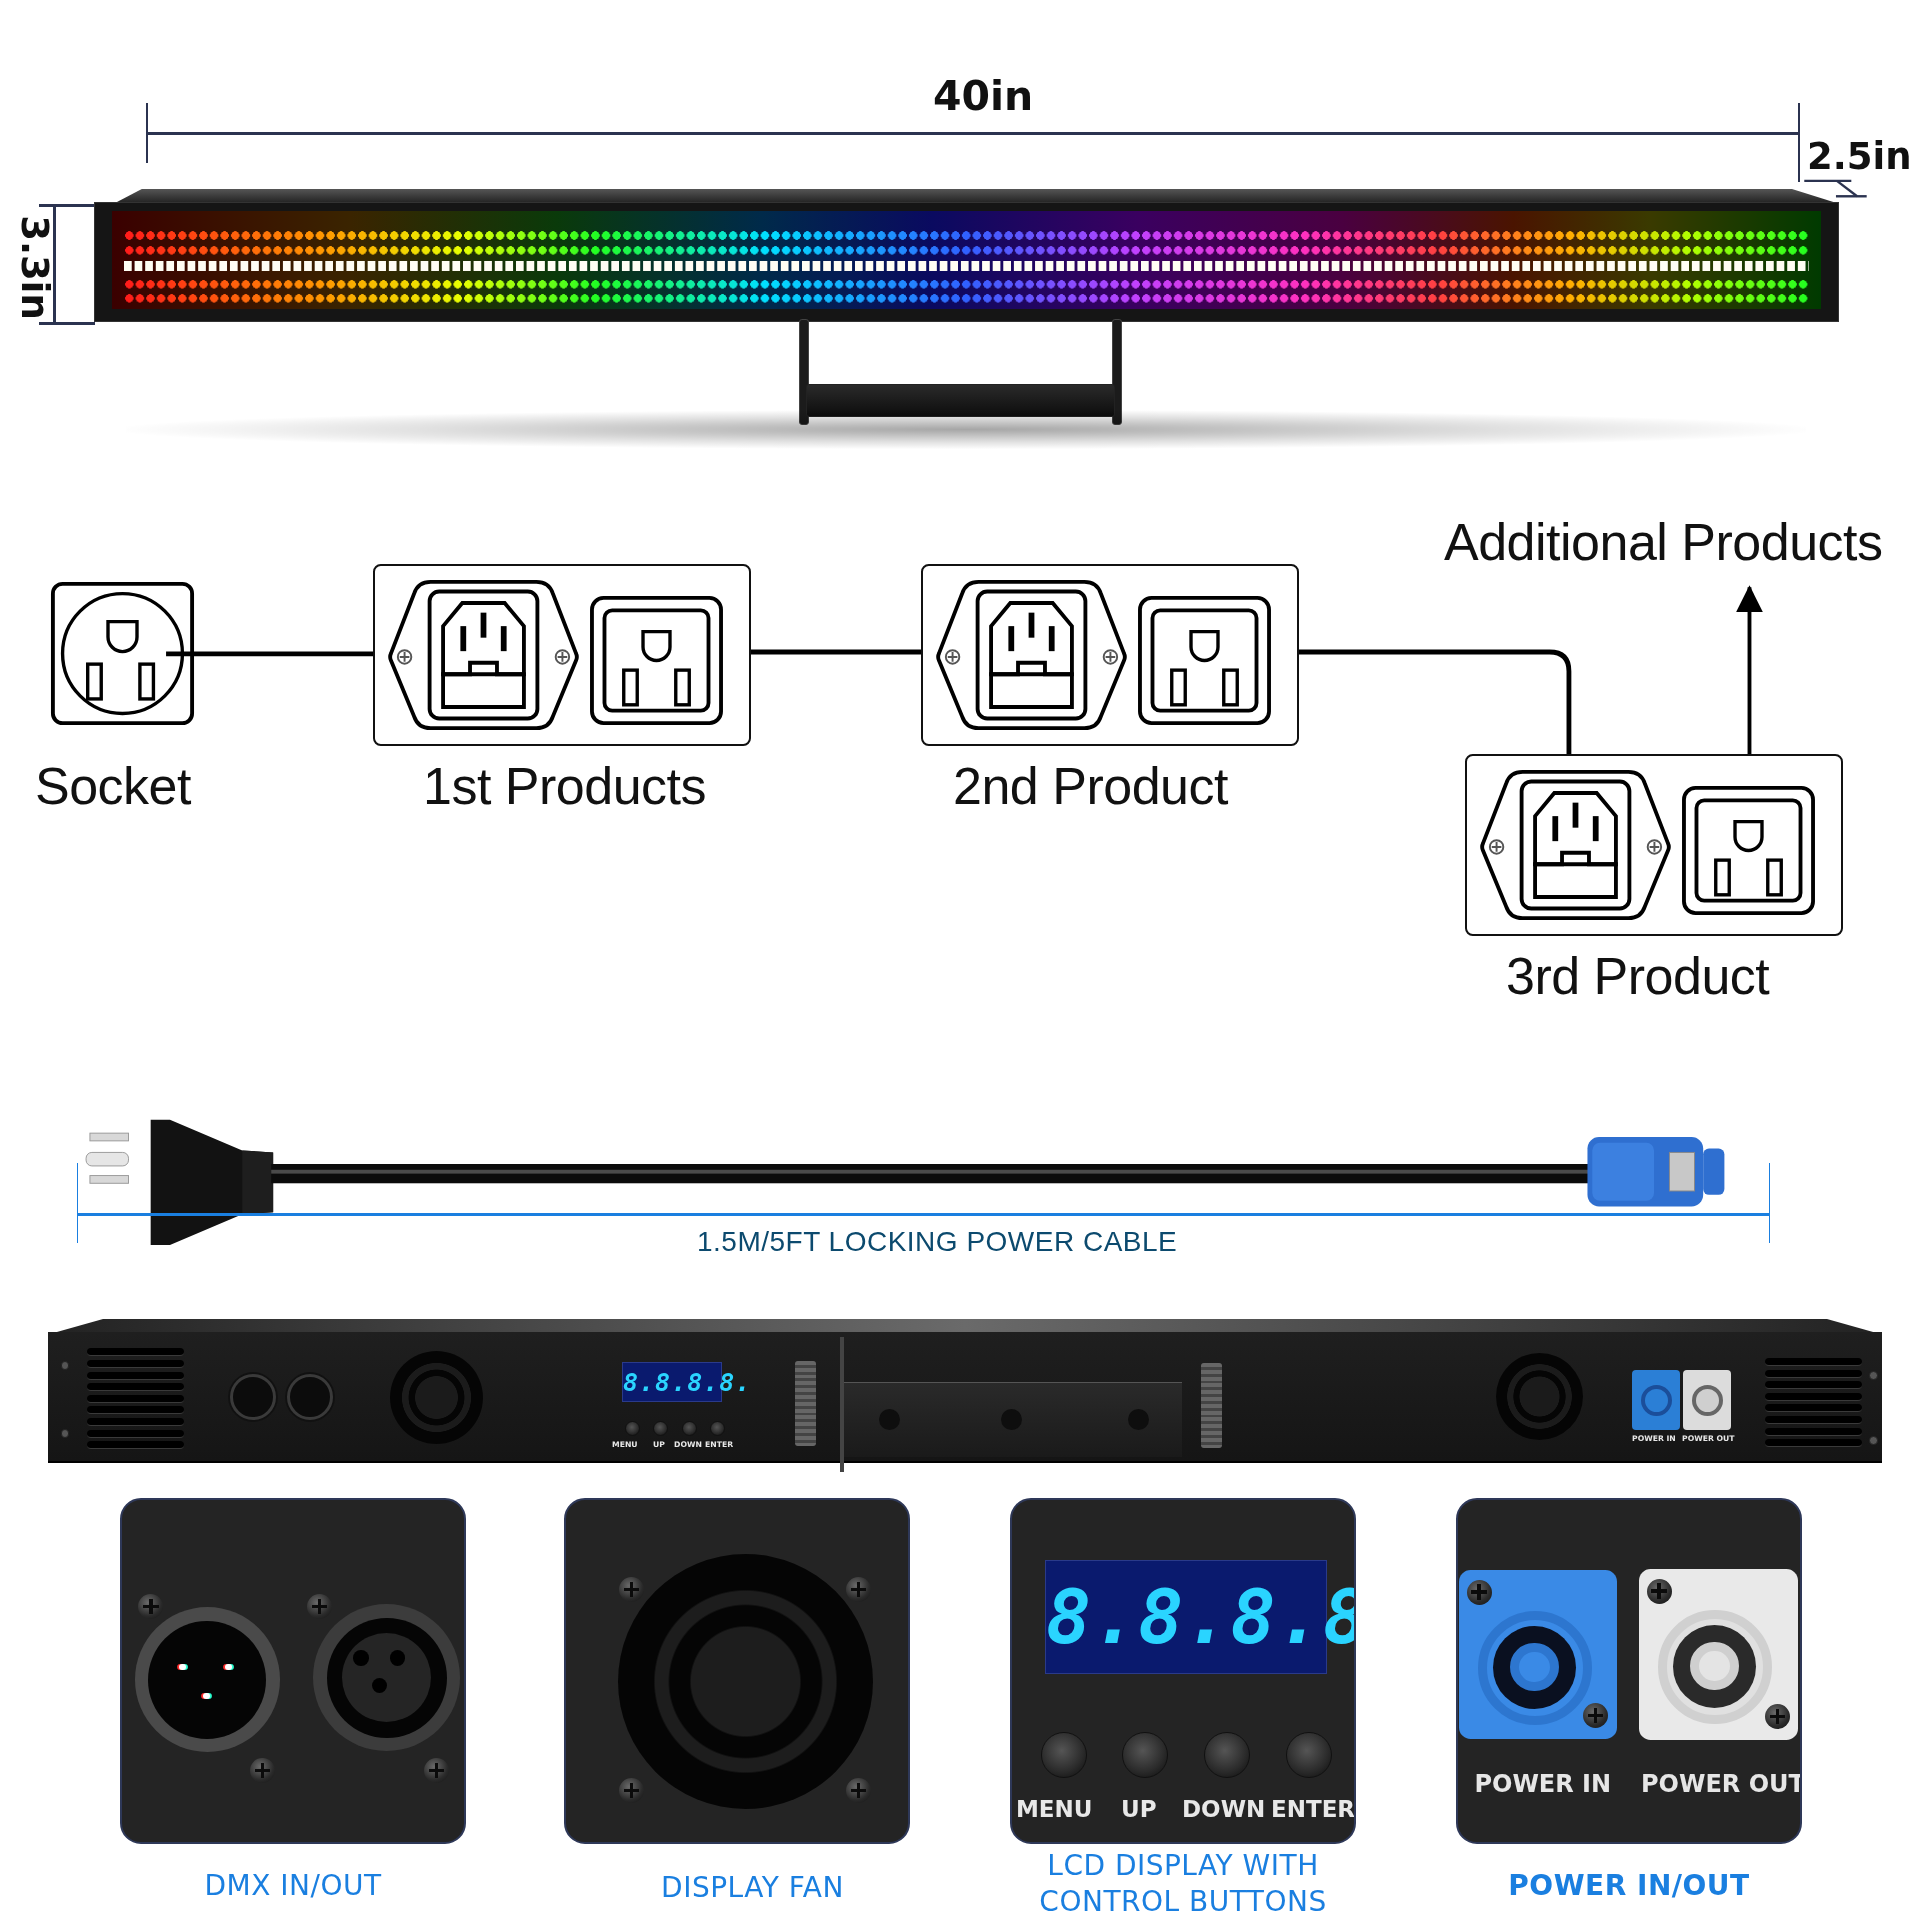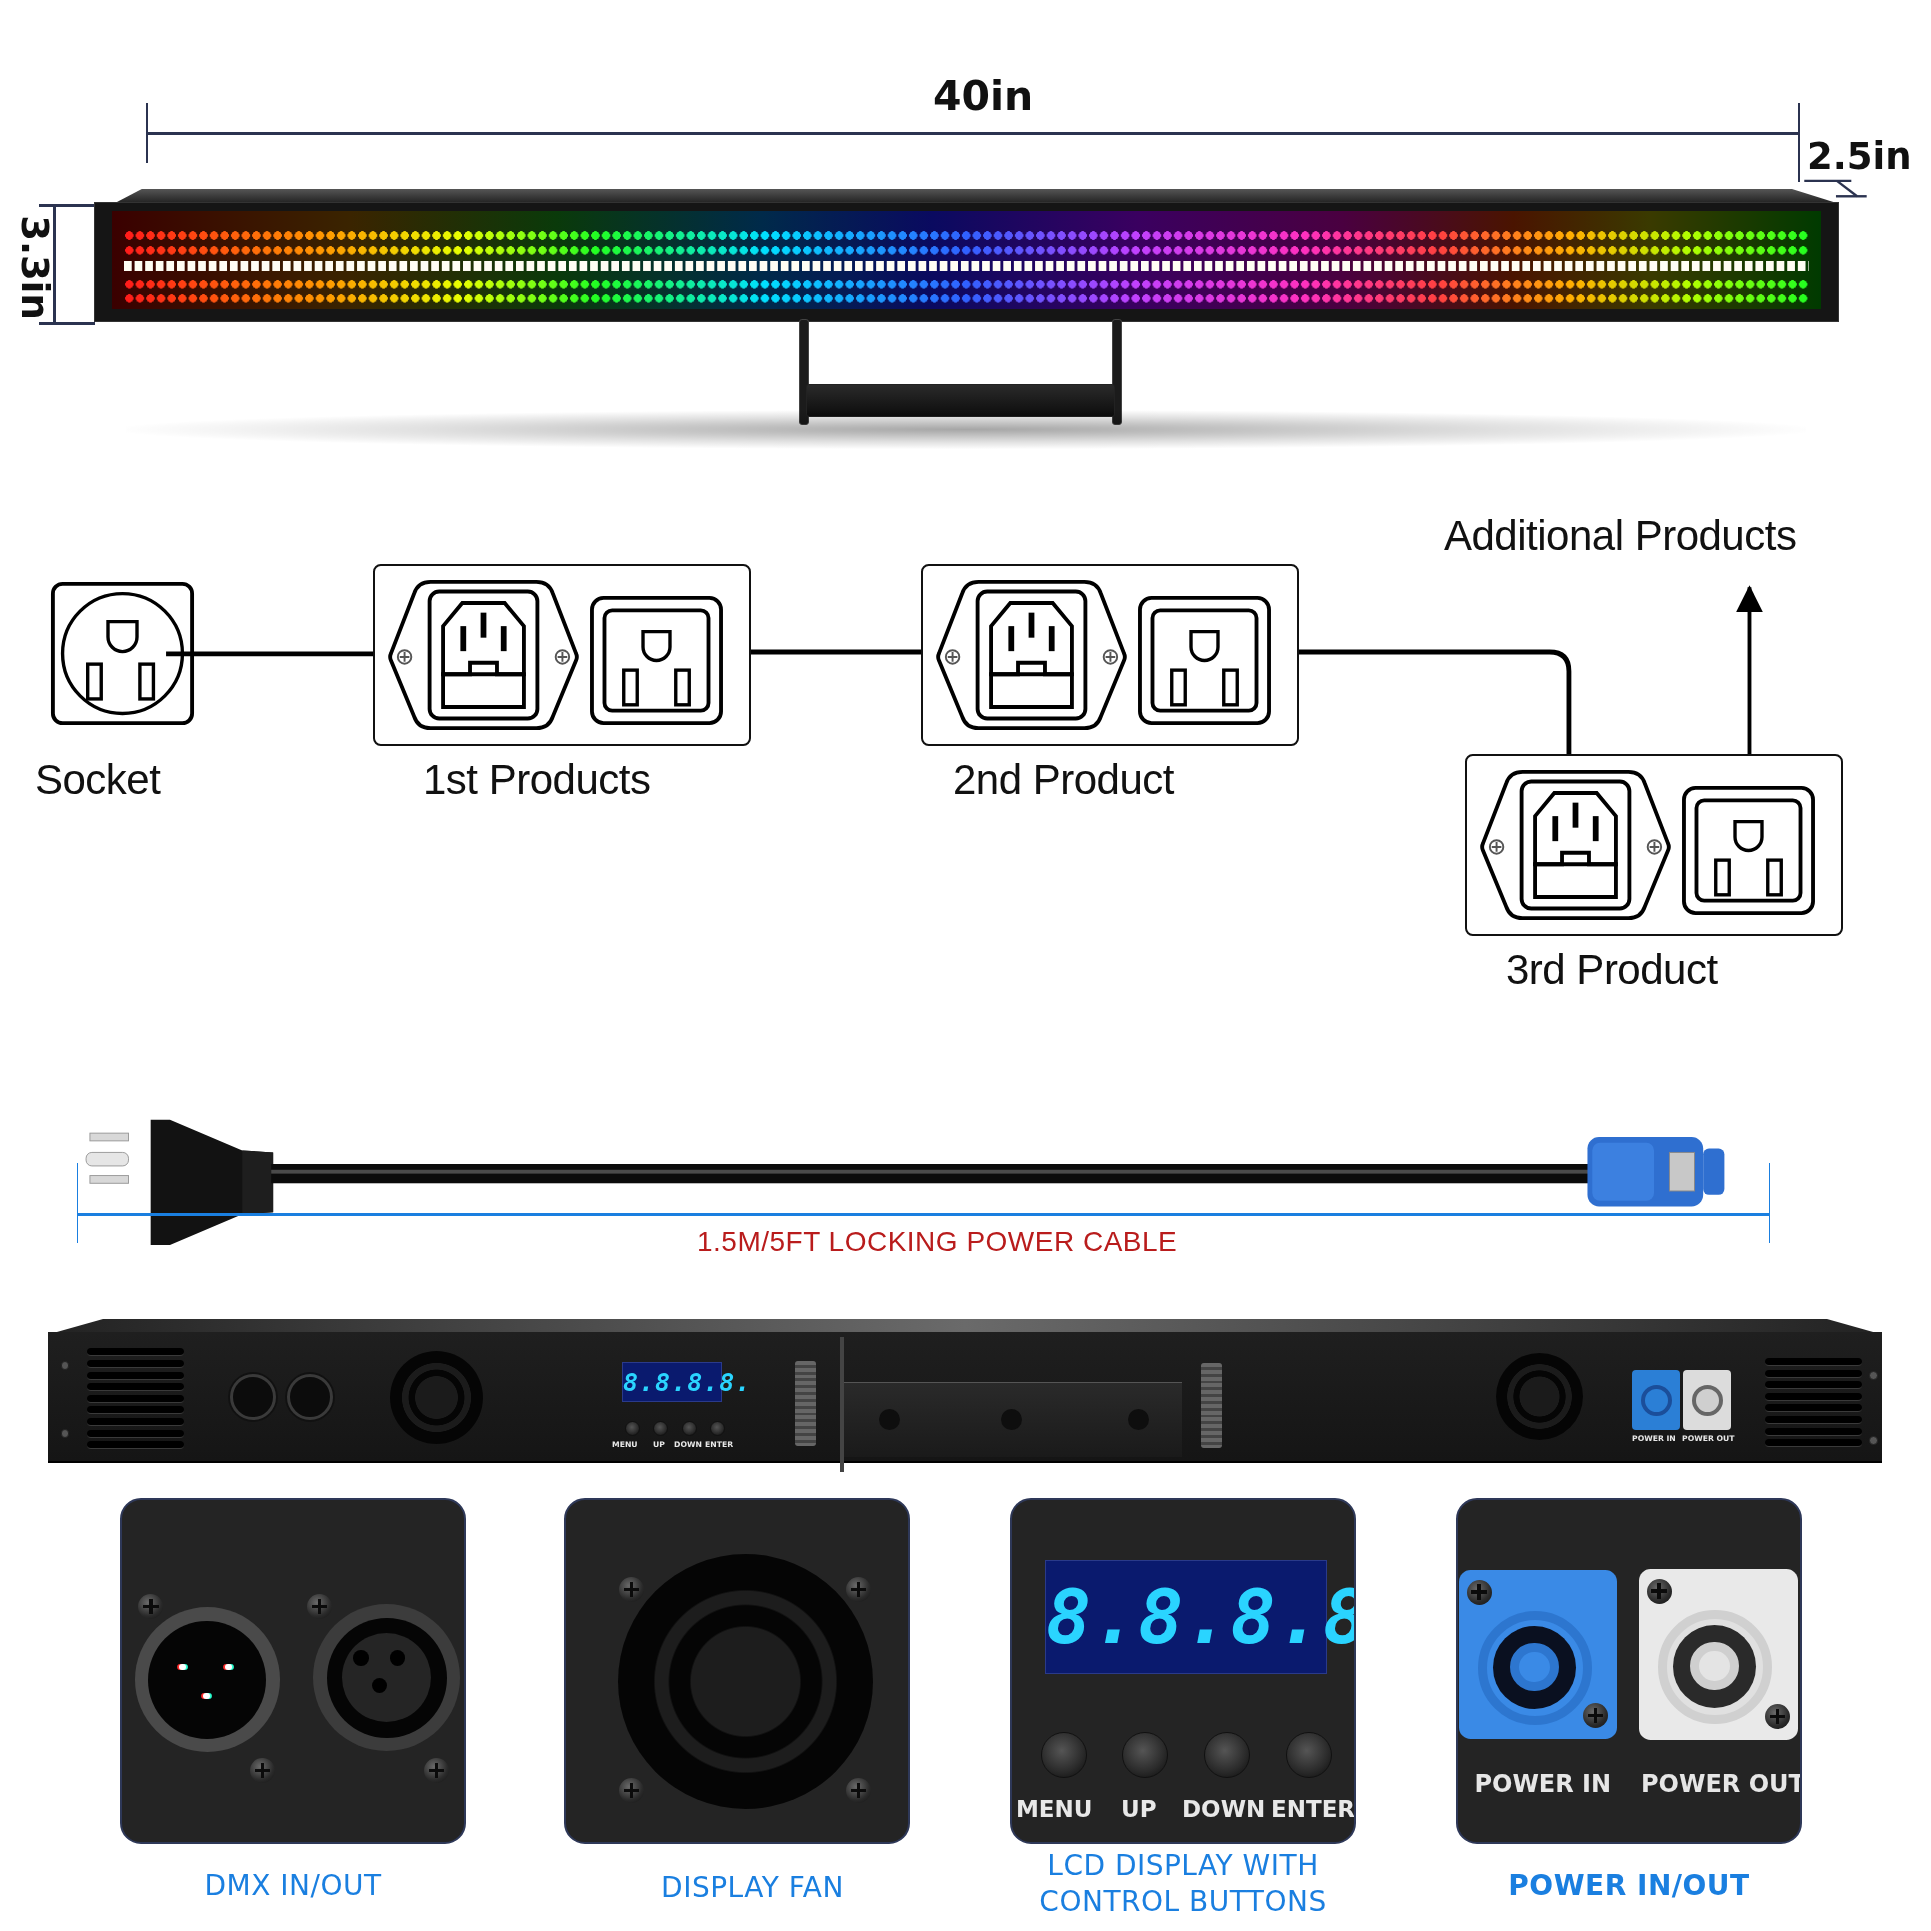--- a/index.html
+++ b/index.html
@@ -31,26 +31,26 @@
     background: #fffdf4; box-shadow: 0 0 7.7px #fff;
     -webkit-mask: linear-gradient(90deg,#000 0 7.7px,transparent 7.7px 10.6px) 0 0/10.6px 10.6px;
     mask: linear-gradient(90deg,#000 0 7.7px,transparent 7.7px 10.6px) 0 0/10.6px 10.6px; }
   .bracket-arm { position: absolute; width: 9.7px; height: 106px; background: #1b1b1b; border: 1px solid #444; border-radius: 2.9px; }
   .bracket-handle { position: absolute; left: 806px; top: 384px; width: 309px; height: 33px;
     background: linear-gradient(#2a2a2a,#0d0d0d); border: 1.9px solid #222; border-radius: 2.9px; }
   .bar-shadow { position: absolute; left: 126px; top: 410px; width: 1680px; height: 39px;
     background: radial-gradient(ellipse at center, rgba(0,0,0,0.35) 0%, rgba(0,0,0,0.12) 45%, transparent 72%); }
 
   
-  .diag-label { position: absolute; font-family: "Liberation Sans", sans-serif; font-size: 42px; color: #111; white-space: nowrap; letter-spacing: -0.5px; }
+  .diag-label { position: absolute; font-family: "Liberation Sans", sans-serif; font-size: 52px; color: #111; white-space: nowrap; letter-spacing: -0.5px; }
   .prod-box { position: absolute; border: 2.9px solid #111; border-radius: 7.7px; background: #fff; }
   .socket-icon { position: absolute; }
 
   
-  .cable-label { position: absolute; left: 697px; top: 1226px; width: 454px; font-size: 28px; color: #b91c1c; letter-spacing: 0.5px; white-space: nowrap; font-family: "Liberation Sans", sans-serif; }
+  .cable-label { position: absolute; left: 697px; top: 1226px; width: 454px; font-size: 28px; color: #0c4a6e; letter-spacing: 0.5px; white-space: nowrap; font-family: "Liberation Sans", sans-serif; }
 
   
   .rear-top { position: absolute; left: 48px; top: 1319px; width: 1834px; height: 15.4px;
     background: linear-gradient(90deg,#222,#6a6a6a 50%,#222); clip-path: polygon(3% 0, 97% 0, 100% 100%, 0 100%); }
   .rear-body { position: absolute; left: 48px; top: 1332px; width: 1834px; height: 131px;
     background: linear-gradient(#1f1f1f,#151515); border-bottom: 2.9px solid #000; }
   .vent { position: absolute; height: 7.7px; width: 97px; background: #000; border-radius: 3.9px; border-bottom: 1px solid #3a3a3a; }
   .screw { position: absolute; width: 8.7px; height: 8.7px; border-radius: 50%; background: #555; border: 1px solid #222; }
   .xlr { position: absolute; border-radius: 50%; background: #0c0c0c; border: 3.9px solid #3a3a3a; box-shadow: 0 0 0 1.9px #111; }
   .fan { position: absolute; border-radius: 50%; background:

